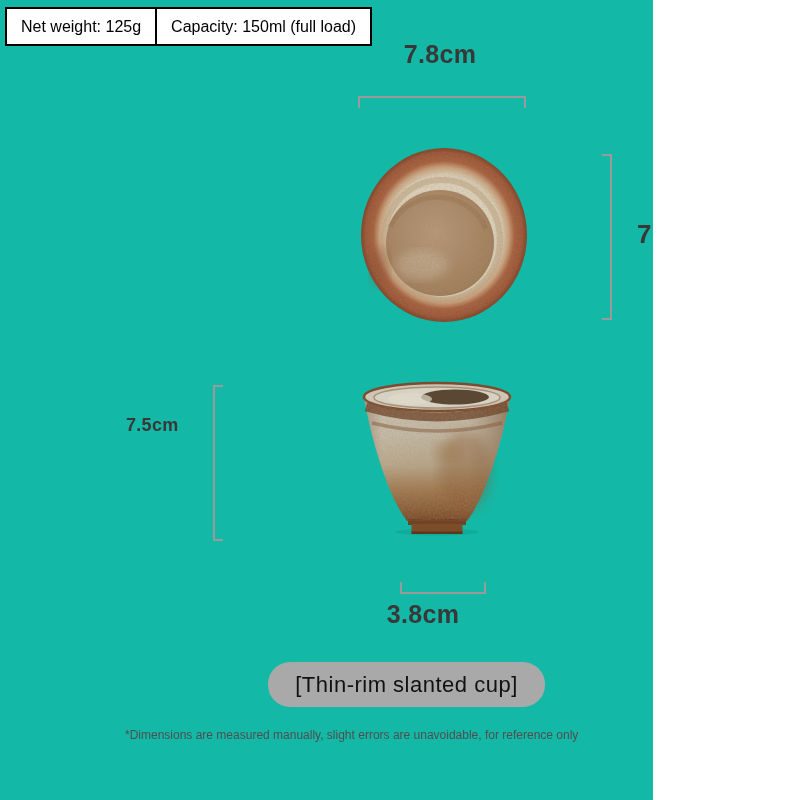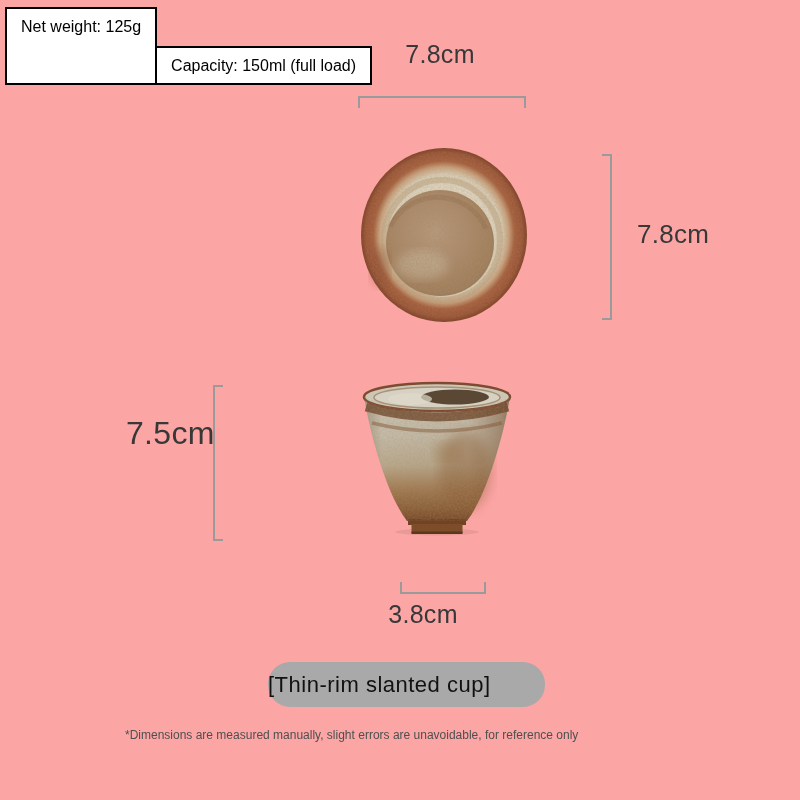--- a/index.html
+++ b/index.html
@@ -3,49 +3,49 @@
 <meta charset="utf-8">
 <style>
   html, body {
     margin: 0;
     padding: 0;
     background: #ffffff;
     font-family: "Liberation Sans", "DejaVu Sans", sans-serif;
   }
   .stage {
     position: relative;
-    width: 800px;
+    width: 653px;
     height: 800px;
-    background: #fca5a5;
+    background: #14b8a6;
     overflow: hidden;
   }
 
   
   .spec-row {
     position: absolute;
     left: 5px;
     top: 7px;
     display: flex;
   }
   .spec-box {
     border: 2px solid #000000;
     background: #ffffff;
     color: #000000;
     font-size: 16px;
     line-height: 19px;
     padding: 8px 14px;
     white-space: nowrap;
   }
-  .spec-box + .spec-box { margin-left: -2px; margin-top: 39px; }
+  .spec-box + .spec-box { margin-left: -2px; }
 
   
   .dim-label {
     position: absolute;
     color: #383838;
-    font-weight: normal;
+    font-weight: bold;
     font-size: 25px;
     letter-spacing: 0.3px;
     white-space: nowrap;
   }
   .dim-label.centered { text-align: center; }
 
   
   .bracket { position: absolute; }
   .bracket-top {     
     left: 358px; top: 96px; width: 164px; height: 10px;
@@ -67,38 +67,38 @@
   }
   .bracket-bottom {  
     left: 400px; top: 582px; width: 82px; height: 10px;
     border-bottom: 2px solid #9a9a9a;
     border-left: 2px solid #9a9a9a;
     border-right: 2px solid #9a9a9a;
   }
 
   .label-top    { left: 358px; top: 40px;  width: 164px; }
   .label-right  { left: 637px; top: 219px; font-size: 26px; }
-  .label-left   { left: 126px; top: 415px; font-size: 32px; }
+  .label-left   { left: 126px; top: 415px; font-size: 18px; }
   .label-bottom { left: 377px; top: 600px; width: 92px; }
 
   
   .cup-top-view  { position: absolute; left: 360px; top: 147px; width: 168px; height: 176px; }
   .cup-side-view { position: absolute; left: 362px; top: 381px; width: 150px; height: 155px; }
 
   
   .banner {
     position: absolute;
     left: 268px; top: 662px;
     width: 277px; height: 45px;
     background: #a9a9a9;
     border-radius: 22px;
     color: #111111;
     font-size: 22px;
     line-height: 45px;
-    text-align: left;
+    text-align: center;
     letter-spacing: 0.5px;
     white-space: nowrap;
   }
 
   
   .footnote {
     position: absolute;
     left: 125px; top: 726px;
     width: 575px;
     color: #4f4f4f;

